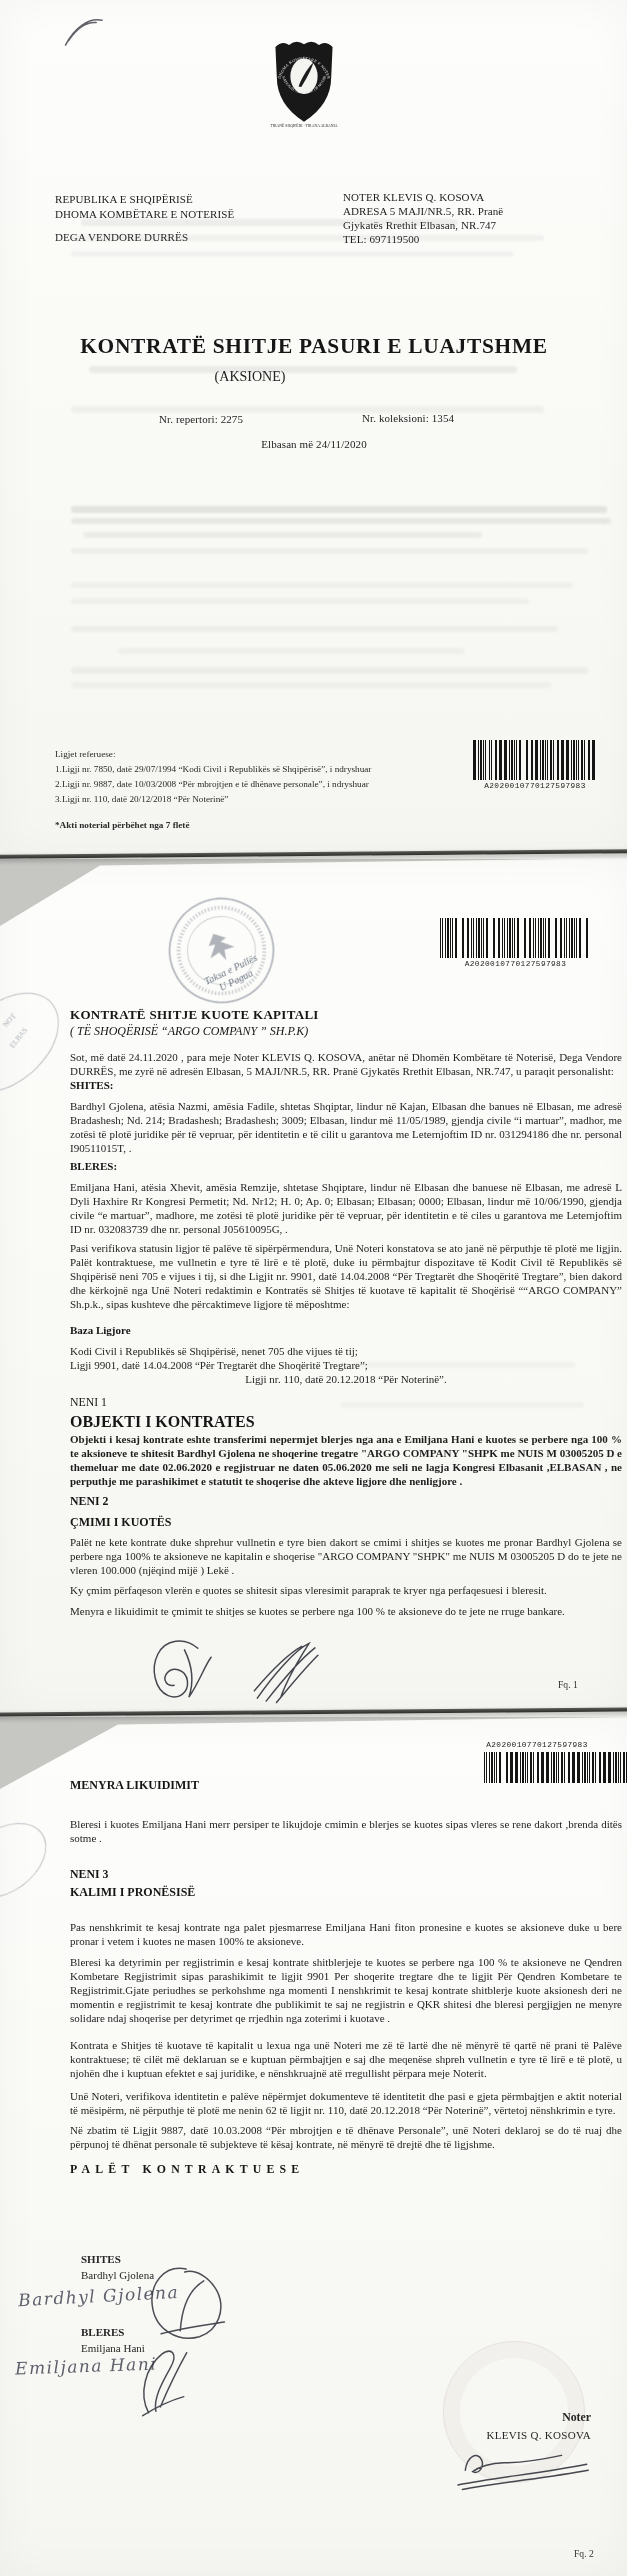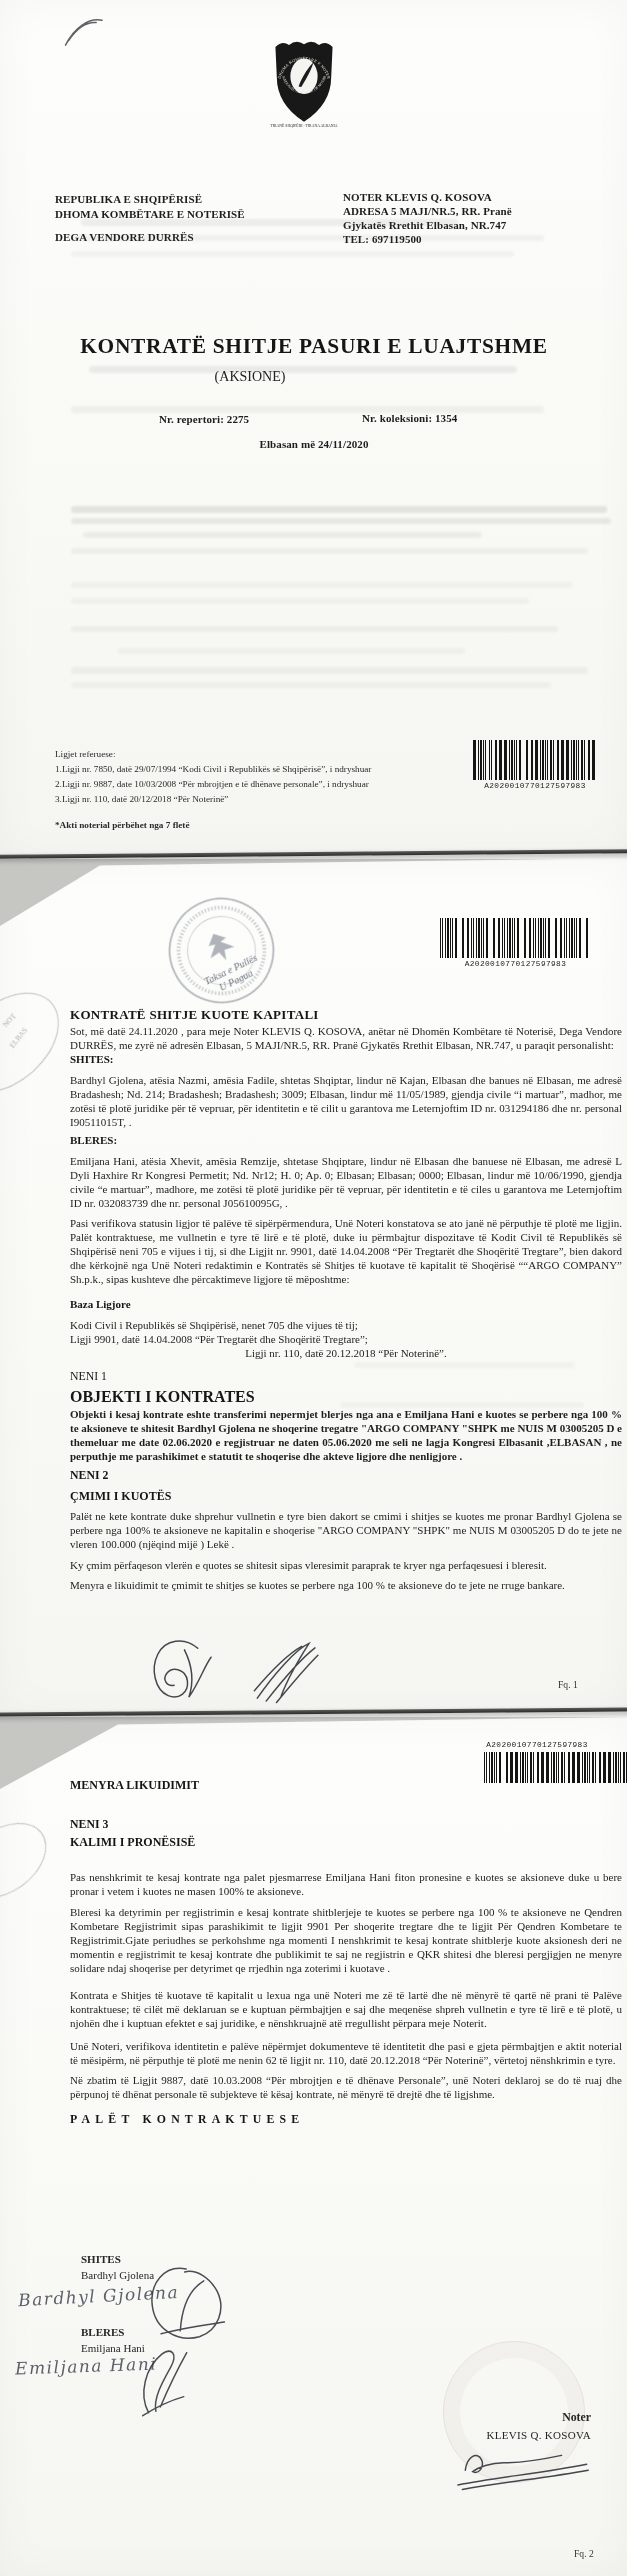--- a/index.html
+++ b/index.html
@@ -4,21 +4,21 @@
 <style>
   html,body{margin:0;padding:0;background:#9a9a98;}
   .canvas{position:relative;width:628px;height:2576px;background:#c6c6c3;overflow:hidden;
           font-family:"Liberation Serif", serif;color:#262626;}
   .paper{position:absolute;left:0;width:628px;background:linear-gradient(180deg,#fdfdfb 0%,#f9f9f6 55%,#f5f5f1 100%);
          box-shadow:inset 0 0 44px rgba(0,0,0,.035);}
   .abs{position:absolute;}
   .edge{position:absolute;left:-10.3px;width:653px;height:3.7px;background:linear-gradient(180deg,#5a5a58,#2c2c2a);
         box-shadow:0 2.2px 5.2px rgba(0,0,0,.28);z-index:30;}
   .bleed{position:absolute;background:#6a6a68;border-radius:3px;filter:blur(1px);}
-  .hdr{font-weight:bold;font-size:11px;line-height:14.8px;letter-spacing:0.1px;color:#1d1d1d;}
+  .hdr{font-weight:normal;font-size:11px;line-height:14.8px;letter-spacing:0.1px;color:#1d1d1d;}
   .doc-title{position:absolute;left:0;width:628px;text-align:center;font-weight:bold;font-size:21.4px;
              letter-spacing:0.7px;color:#161616;}
   .doc-sub{position:absolute;left:0;width:500px;text-align:center;font-size:14px;color:#222;}
   .small{font-size:9.2px;line-height:15px;color:#2a2a2a;}
   .barcode{position:absolute;background:repeating-linear-gradient(90deg,#141414 0 1.5px,transparent 1.5px 2.2px,#141414 2.2px 3px,
             transparent 3px 5.2px,#141414 5.2px 5.9px,transparent 5.9px 6.6px,#141414 6.6px 8.9px,transparent 8.9px 10.3px,
             #141414 10.3px 11px,transparent 11px 11.8px,#141414 11.8px 13.3px,transparent 13.3px 15.5px);}
   .bc-label{position:absolute;font-family:"Liberation Mono", monospace;font-size:7.8px;letter-spacing:0.4px;color:#1c1c1c;}
   .flow{position:absolute;font-size:11px;line-height:14px;color:#242424;}
   .flow p{margin:0 0 6.6px 0;text-align:justify;}
@@ -124,20 +124,21 @@
     </div>
 
     <div class="barcode" style="left:440px;top:60px;width:151px;height:40px;"></div>
     <div class="bc-label" style="left:440px;top:102px;width:151px;text-align:center;">A2020010770127597983</div>
 
     <div class="bleed" style="left:354px;top:504px;width:221px;height:5.9px;opacity:.05;"></div>
     <div class="bleed" style="left:340px;top:544px;width:244px;height:5.9px;opacity:.05;"></div>
 
     <div class="flow" style="left:70px;top:150px;width:552px;">
       <p class="center-h" style="font-size:13px;letter-spacing:0.3px;margin-bottom:2.2px;">KONTRATË SHITJE KUOTE KAPITALI</p>
+      <p class="center-h ital" style="font-weight:normal;font-size:12px;margin-bottom:11.8px;">( TË SHOQËRISË  “ARGO COMPANY ” SH.P.K)</p>
       <p style="margin-bottom:0;">Sot, më datë 24.11.2020 , para meje Noter KLEVIS Q. KOSOVA, anëtar në Dhomën Kombëtare të Noterisë, Dega Vendore DURRËS, me zyrë në adresën Elbasan, 5 MAJI/NR.5, RR. Pranë Gjykatës Rrethit Elbasan, NR.747, u paraqit personalisht:</p>
       <p class="label-b">SHITES:</p>
       <p style="margin-bottom:4.4px;">Bardhyl Gjolena, atësia Nazmi, amësia Fadile, shtetas Shqiptar, lindur në Kajan, Elbasan dhe banues në Elbasan, me adresë Bradashesh; Nd. 214; Bradashesh; Bradashesh; 3009; Elbasan, lindur më 11/05/1989, gjendja civile “i martuar”, madhor, me zotësi të plotë juridike për të vepruar, për identitetin e të cilit u garantova me Leternjoftim ID nr. 031294186 dhe nr. personal I90511015T, .</p>
       <p class="label-b">BLERES:</p>
       <p style="margin-bottom:5.9px;">Emiljana Hani, atësia Xhevit, amësia Remzije, shtetase Shqiptare, lindur në Elbasan dhe banuese në Elbasan, me adresë L Dyli Haxhire Rr Kongresi Permetit; Nd. Nr12; H. 0; Ap. 0; Elbasan; Elbasan; 0000; Elbasan, lindur më 10/06/1990, gjendja civile “e martuar”, madhore, me zotësi të plotë juridike për të vepruar, për identitetin e të ciles u garantova me Leternjoftim ID nr. 032083739 dhe nr. personal J05610095G, .</p>
       <p style="margin-bottom:11.8px;">Pasi verifikova statusin ligjor të palëve të sipërpërmendura, Unë Noteri konstatova se ato janë në përputhje të plotë me ligjin. Palët kontraktuese, me vullnetin e tyre të lirë e të plotë, duke iu përmbajtur dispozitave të Kodit Civil të Republikës së Shqipërisë neni 705 e vijues i tij, si dhe Ligjit nr.  9901, datë 14.04.2008 “Për Tregtarët dhe Shoqëritë Tregtare”, bien dakord dhe kërkojnë nga Unë Noteri redaktimin e Kontratës së Shitjes të kuotave të kapitalit të Shoqërisë ““ARGO COMPANY” Sh.p.k., sipas kushteve dhe përcaktimeve ligjore të mëposhtme:</p>
       <p class="label-b">Baza Ligjore</p>
       <p style="margin:0;text-align:left;">Kodi Civil i Republikës së Shqipërisë, nenet 705 dhe vijues të tij;</p>
       <p style="margin:0;text-align:left;">Ligji 9901, datë 14.04.2008 “Për Tregtarët dhe Shoqëritë Tregtare”;</p>
       <p style="margin:0 0 8.9px 0;text-align:center;">Ligji nr. 110, datë 20.12.2018 “Për Noterinë”.</p>
@@ -165,20 +166,21 @@
 
   <section class="paper" style="top:1717px;height:859px;clip-path:polygon(0 72px,118px 7.4px,100% 0,100% 100%,0 100%);">
 
     <div class="bc-label" style="left:450px;top:24px;width:174px;text-align:center;">A2020010770127597983</div>
     <div class="barcode" style="left:484px;top:35px;width:144px;height:31px;"></div>
 
     <div class="stamp-partial" style="left:-43px;top:112px;width:92px;height:61px;transform:rotate(-36deg);"></div>
 
     <div class="flow" style="left:70px;top:55px;width:552px;">
       <p class="center-h" style="font-size:12px;margin:5.9px 0 25px 0;">MENYRA LIKUIDIMIT</p>
+      <p style="margin-bottom:22px;">Bleresi i kuotes Emiljana Hani  merr persiper te likujdoje cmimin e blerjes se kuotes sipas vleres se rene dakort ,brenda ditës sotme .</p>
       <p class="center-h" style="font-size:11.8px;margin-bottom:4.4px;">NENI 3</p>
       <p class="center-h" style="font-size:12px;margin-bottom:20.7px;">KALIMI I PRONËSISË</p>
       <p>Pas nenshkrimit te kesaj kontrate nga palet pjesmarrese Emiljana Hani  fiton  pronesine e kuotes se aksioneve duke u bere pronar i vetem i kuotes ne masen 100% te aksioneve.</p>
       <p style="margin-bottom:13.3px;">Bleresi ka detyrimin per regjistrimin e kesaj kontrate shitblerjeje te kuotes se perbere nga 100 % te aksioneve ne Qendren Kombetare Regjistrimit sipas parashikimit te ligjit 9901 Per shoqerite tregtare dhe te ligjit Për Qendren Kombetare te Regjistrimit.Gjate periudhes se perkohshme nga momenti I nenshkrimit te kesaj kontrate shitblerje kuote aksionesh deri ne momentin e regjistrimit te kesaj kontrate dhe publikimit te saj ne regjistrin e QKR shitesi dhe bleresi pergjigjen ne menyre solidare ndaj shoqerise per detyrimet qe rrjedhin nga zoterimi i kuotave .</p>
       <p style="margin-bottom:8.9px;">Kontrata e Shitjes të kuotave të kapitalit u lexua nga unë Noteri me zë të lartë dhe në mënyrë të qartë në prani të Palëve kontraktuese; të cilët më deklaruan se e kuptuan përmbajtjen e saj dhe meqenëse shpreh vullnetin e tyre të lirë e të plotë, u njohën dhe i kuptuan efektet e saj juridike, e nënshkruajnë atë rregullisht përpara meje Noterit.</p>
       <p style="margin-bottom:5.9px;">Unë Noteri, verifikova identitetin e palëve nëpërmjet dokumenteve të identitetit dhe pasi e gjeta përmbajtjen e aktit noterial të mësipërm, në përputhje të plotë me nenin 62 të ligjit nr. 110, datë 20.12.2018 “Për Noterinë”, vërtetoj nënshkrimin e tyre.</p>
       <p style="margin-bottom:11.8px;">Në zbatim të Ligjit 9887, datë 10.03.2008 “Për mbrojtjen e të dhënave Personale”, unë Noteri deklaroj se do të ruaj dhe përpunoj të dhënat personale të subjekteve të kësaj kontrate, në mënyrë të drejtë dhe të ligjshme.</p>
       <p class="center-h" style="font-size:11.8px;letter-spacing:5.2px;">PALËT KONTRAKTUESE</p>
     </div>
 

